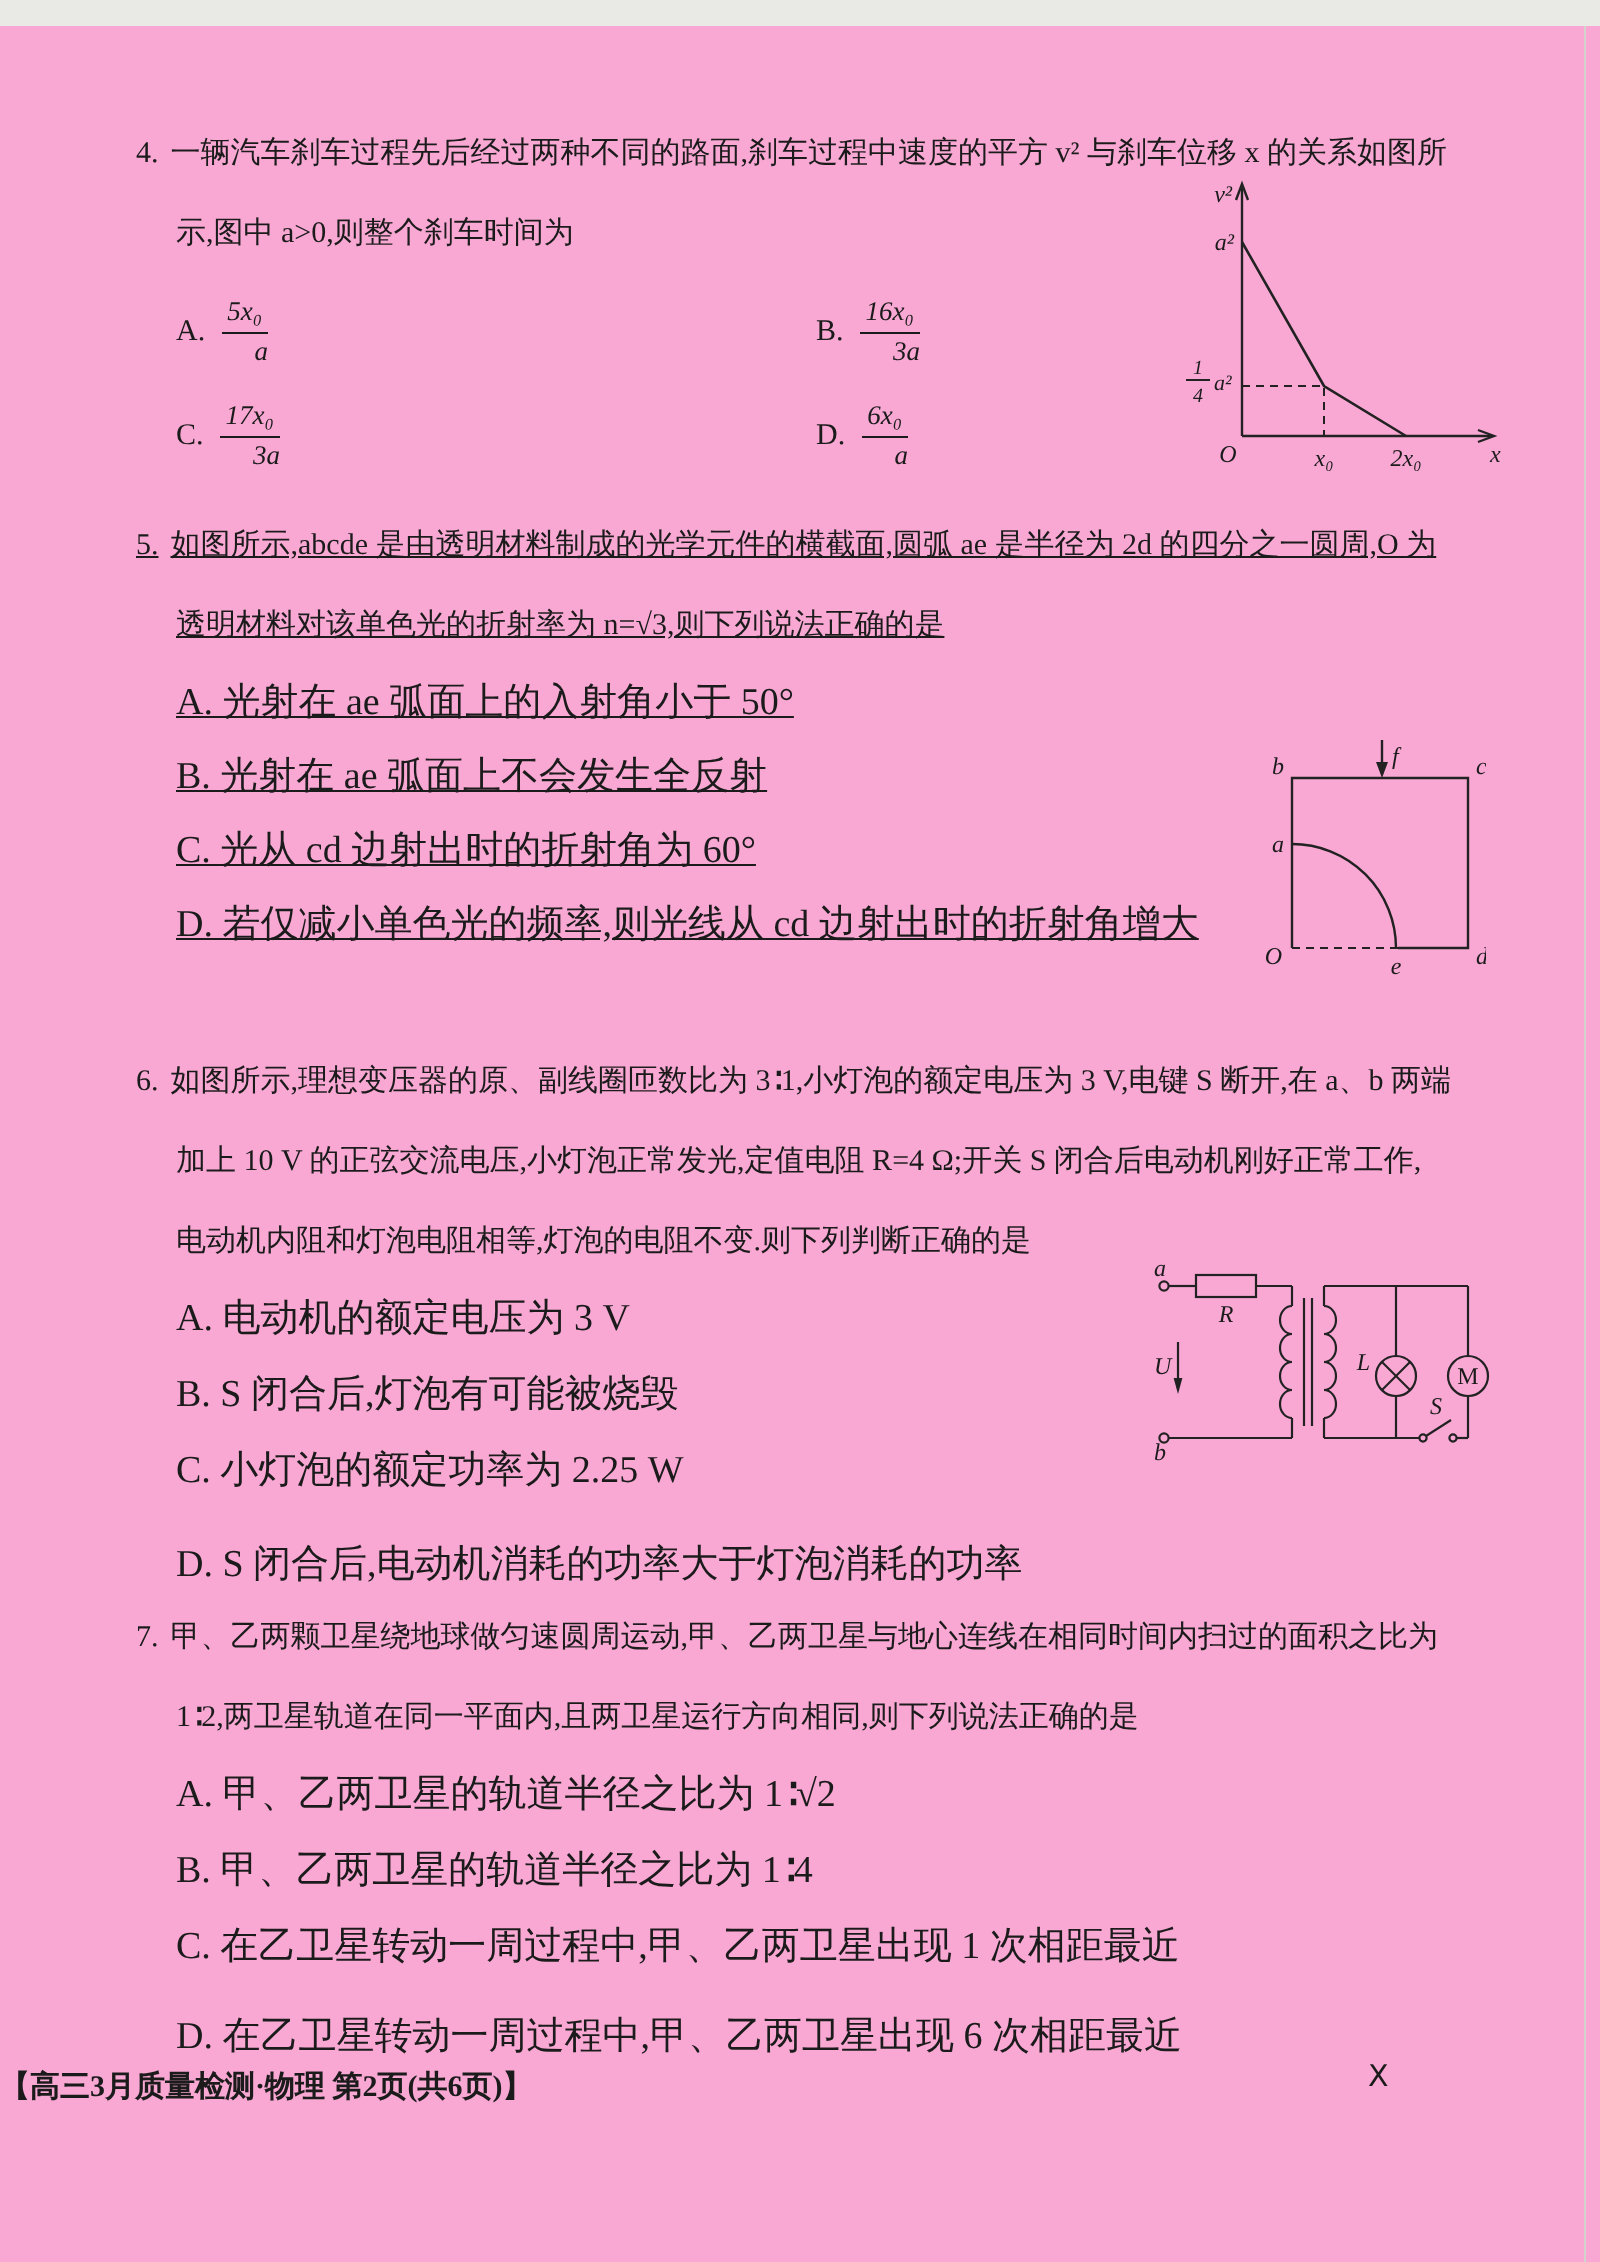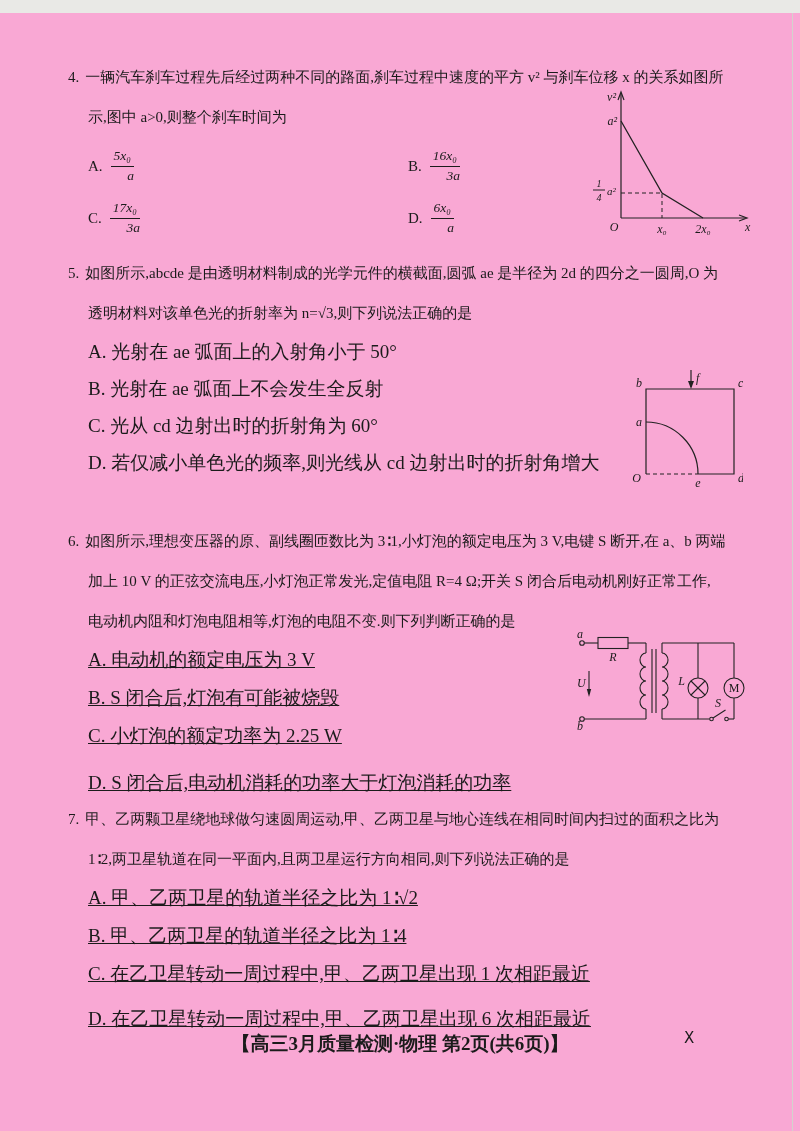--- a/index.html
+++ b/index.html
@@ -1,39 +1,39 @@
 <!DOCTYPE html>
 <html><head>
 <meta charset="utf-8">
 <style>
   html,body{margin:0;padding:0;}
   body{width:800px;background:#e9e9e6;font-family:"Liberation Serif","DejaVu Serif",serif;}
   .page{position:relative;width:800px;height:1131px;background:#f9a8d4;color:#1b1b1b;overflow:hidden;margin-top:13px;}
   .page::after{content:"";position:absolute;top:0;right:7px;width:1px;height:100%;background:#d3d3cc;}
   .q{position:absolute;left:68px;width:677px;}
   .q4{top:44px;}
-  .q5{top:240px;}
+  .q5{top:240px;text-decoration:underline;}
   .q6{top:508px;}
   .q7{top:786px;}
   .stem-line{font-size:15px;line-height:40px;white-space:nowrap;}
   .cont{margin-left:20px;}
   .qnum{margin-right:6px;}
   .opt{font-size:19px;line-height:37px;margin-left:20px;white-space:nowrap;}
-  .q6 .opt,.q7 .opt{line-height:38px;text-decoration:underline;}
+  .q6 .opt,.q7 .opt{line-height:38px;}
   .opt-grid{display:grid;grid-template-columns:320px 1fr;row-gap:6px;margin:6px 0 0 20px;}
   .opt-frac{display:flex;align-items:center;gap:8px;height:46px;font-size:15px;}
   .frac{display:inline-block;text-align:right;font-style:italic;font-size:13.5px;line-height:1.2;}
   .fnum{display:block;border-bottom:1px solid #1b1b1b;padding:0 3px 1px;}
   .fden{display:block;padding-top:1px;}
   .diagram{position:absolute;}
   .d-q4{top:30px;right:-8px;}
   .d-q5{top:116px;right:2px;}
   .d-q6{top:110px;right:-6px;}
   svg text{fill:#1b1b1b;}
-  .footer{position:absolute;left:0;top:1021px;width:100%;text-align:center;font-weight:bold;font-size:19px;line-height:20px;}
+  .footer{position:absolute;left:0;top:1021px;width:100%;font-weight:bold;font-size:15px;line-height:20px;}
   .corner-mark{position:absolute;left:684px;top:1016px;font-size:15px;font-family:"DejaVu Sans","Liberation Sans",sans-serif;}
 </style>
 </head>
 <body>
 
 <div class="page">
 
   <section class="q q4">
     <div class="stem-line">
       <span class="qnum">4.</span><span>一辆汽车刹车过程先后经过两种不同的路面,刹车过程中速度的平方 v² 与刹车位移 x 的关系如图所</span>

